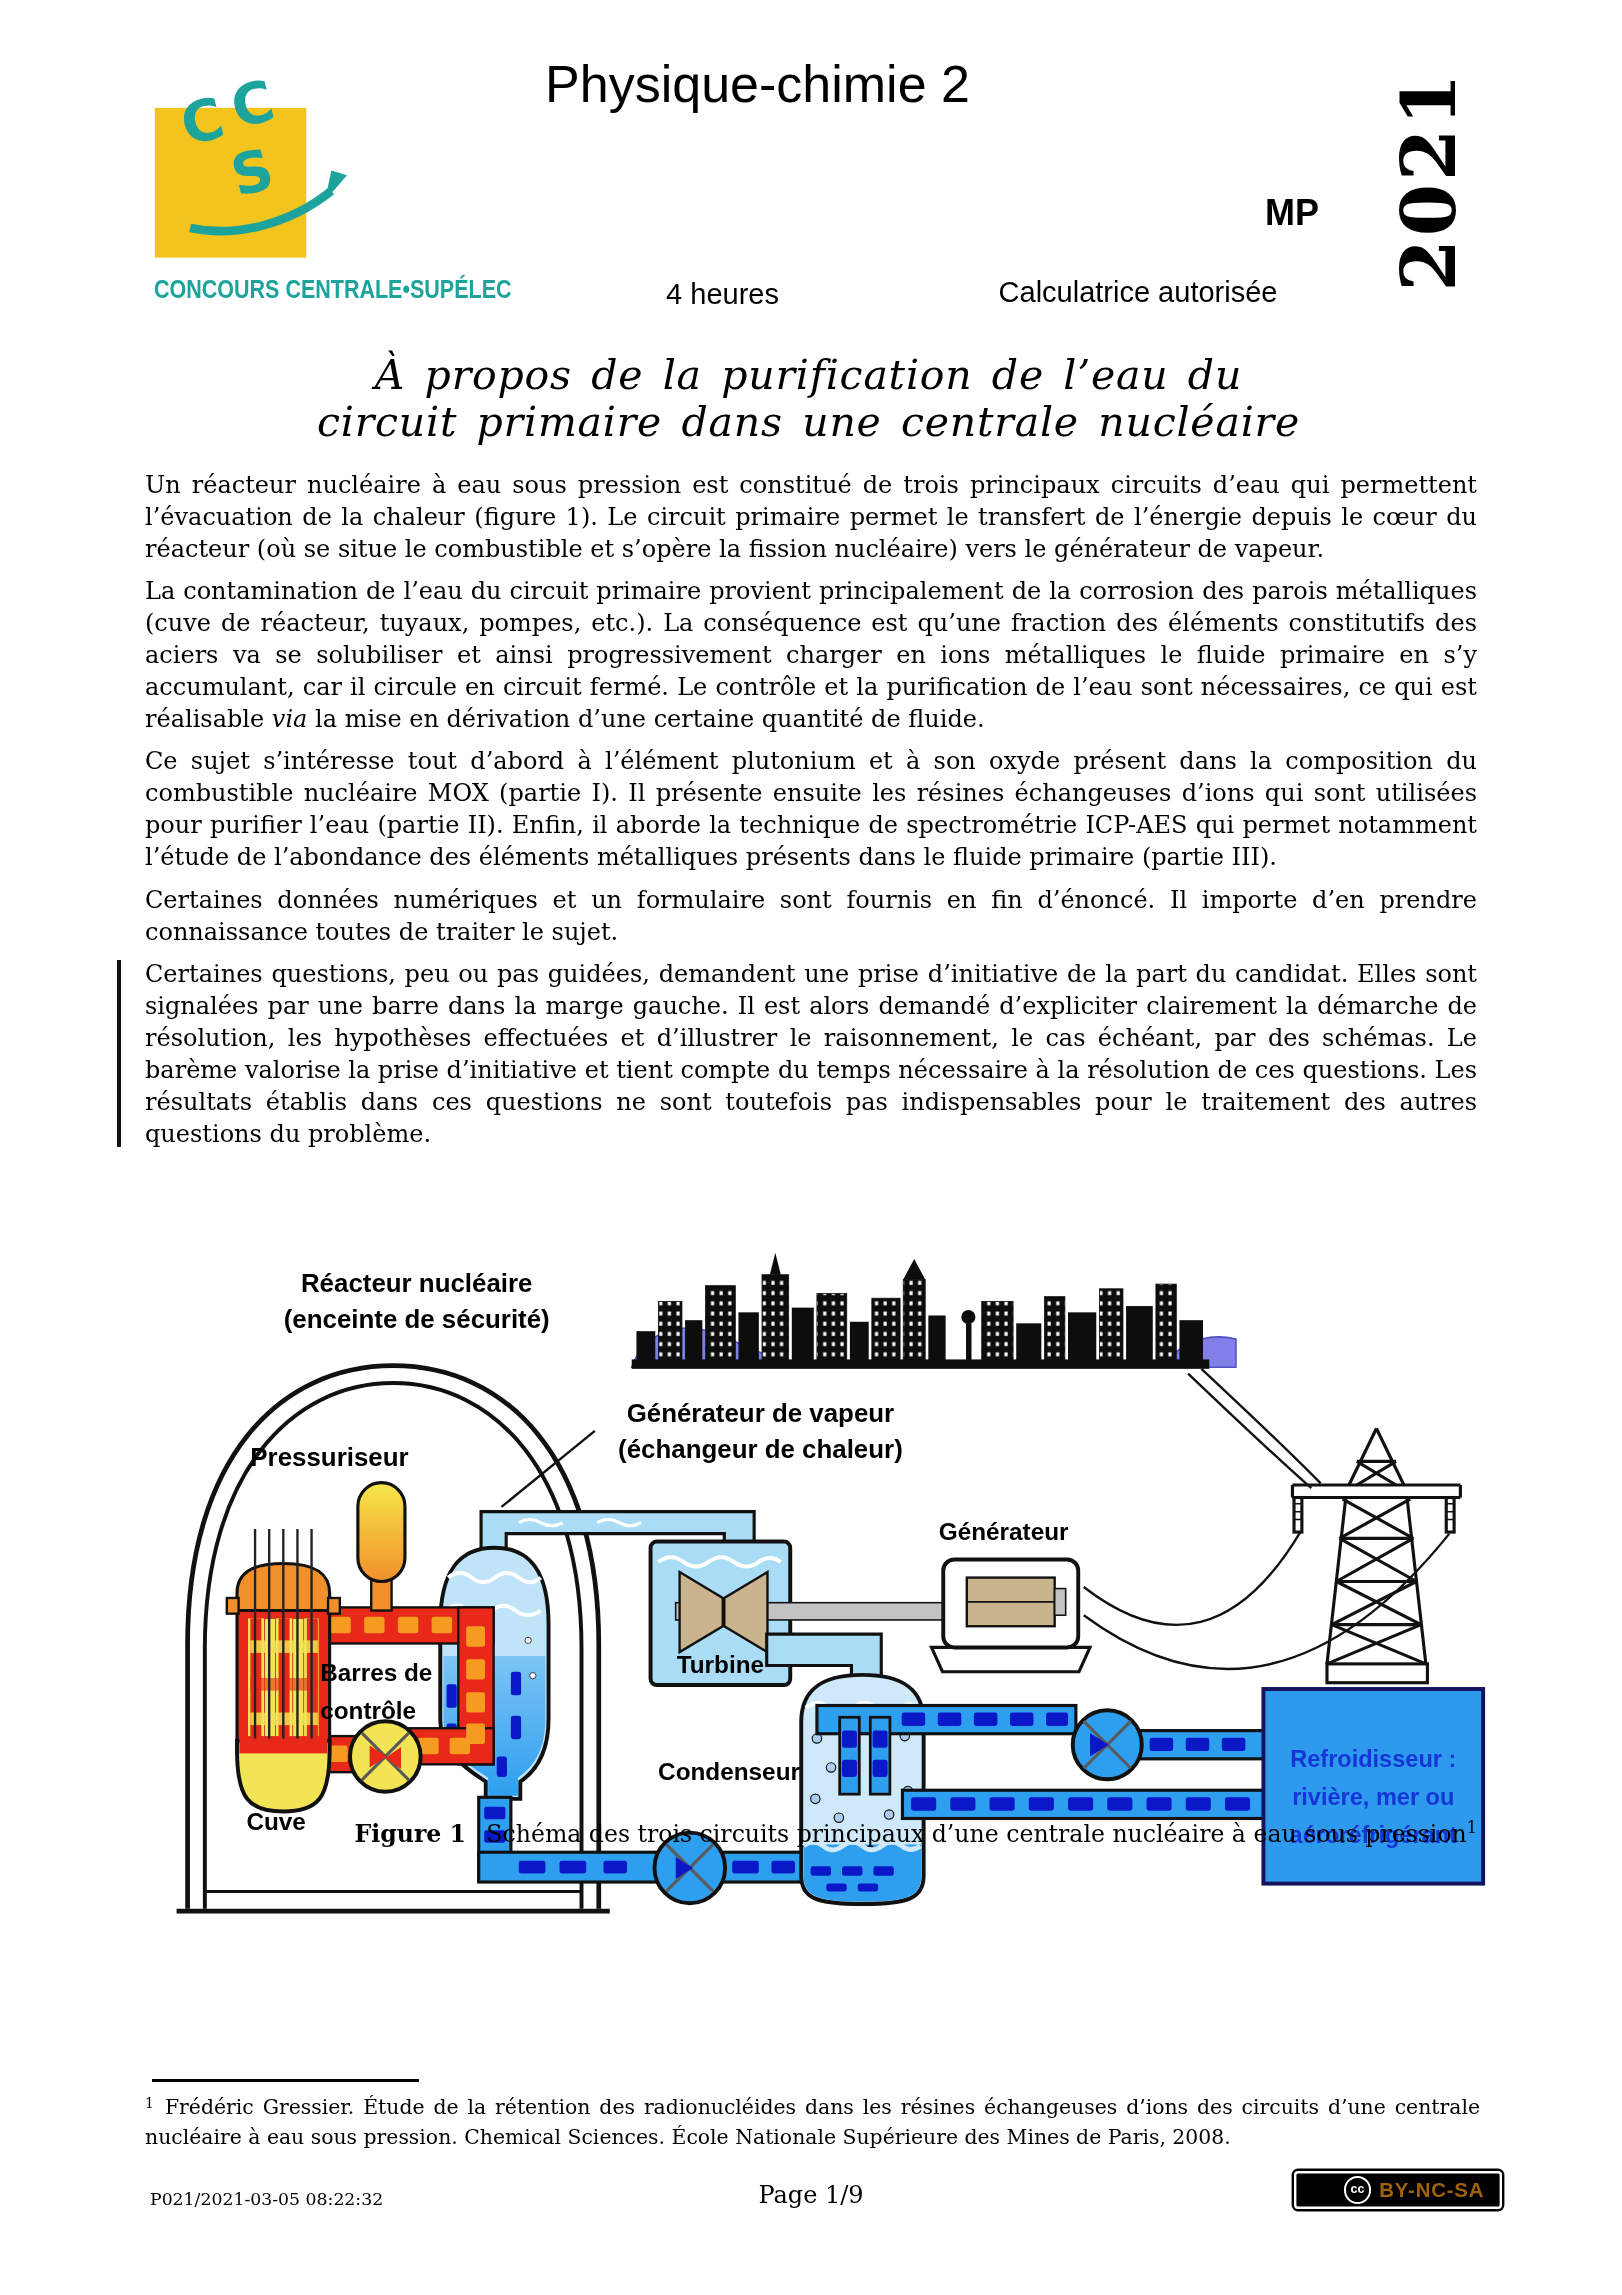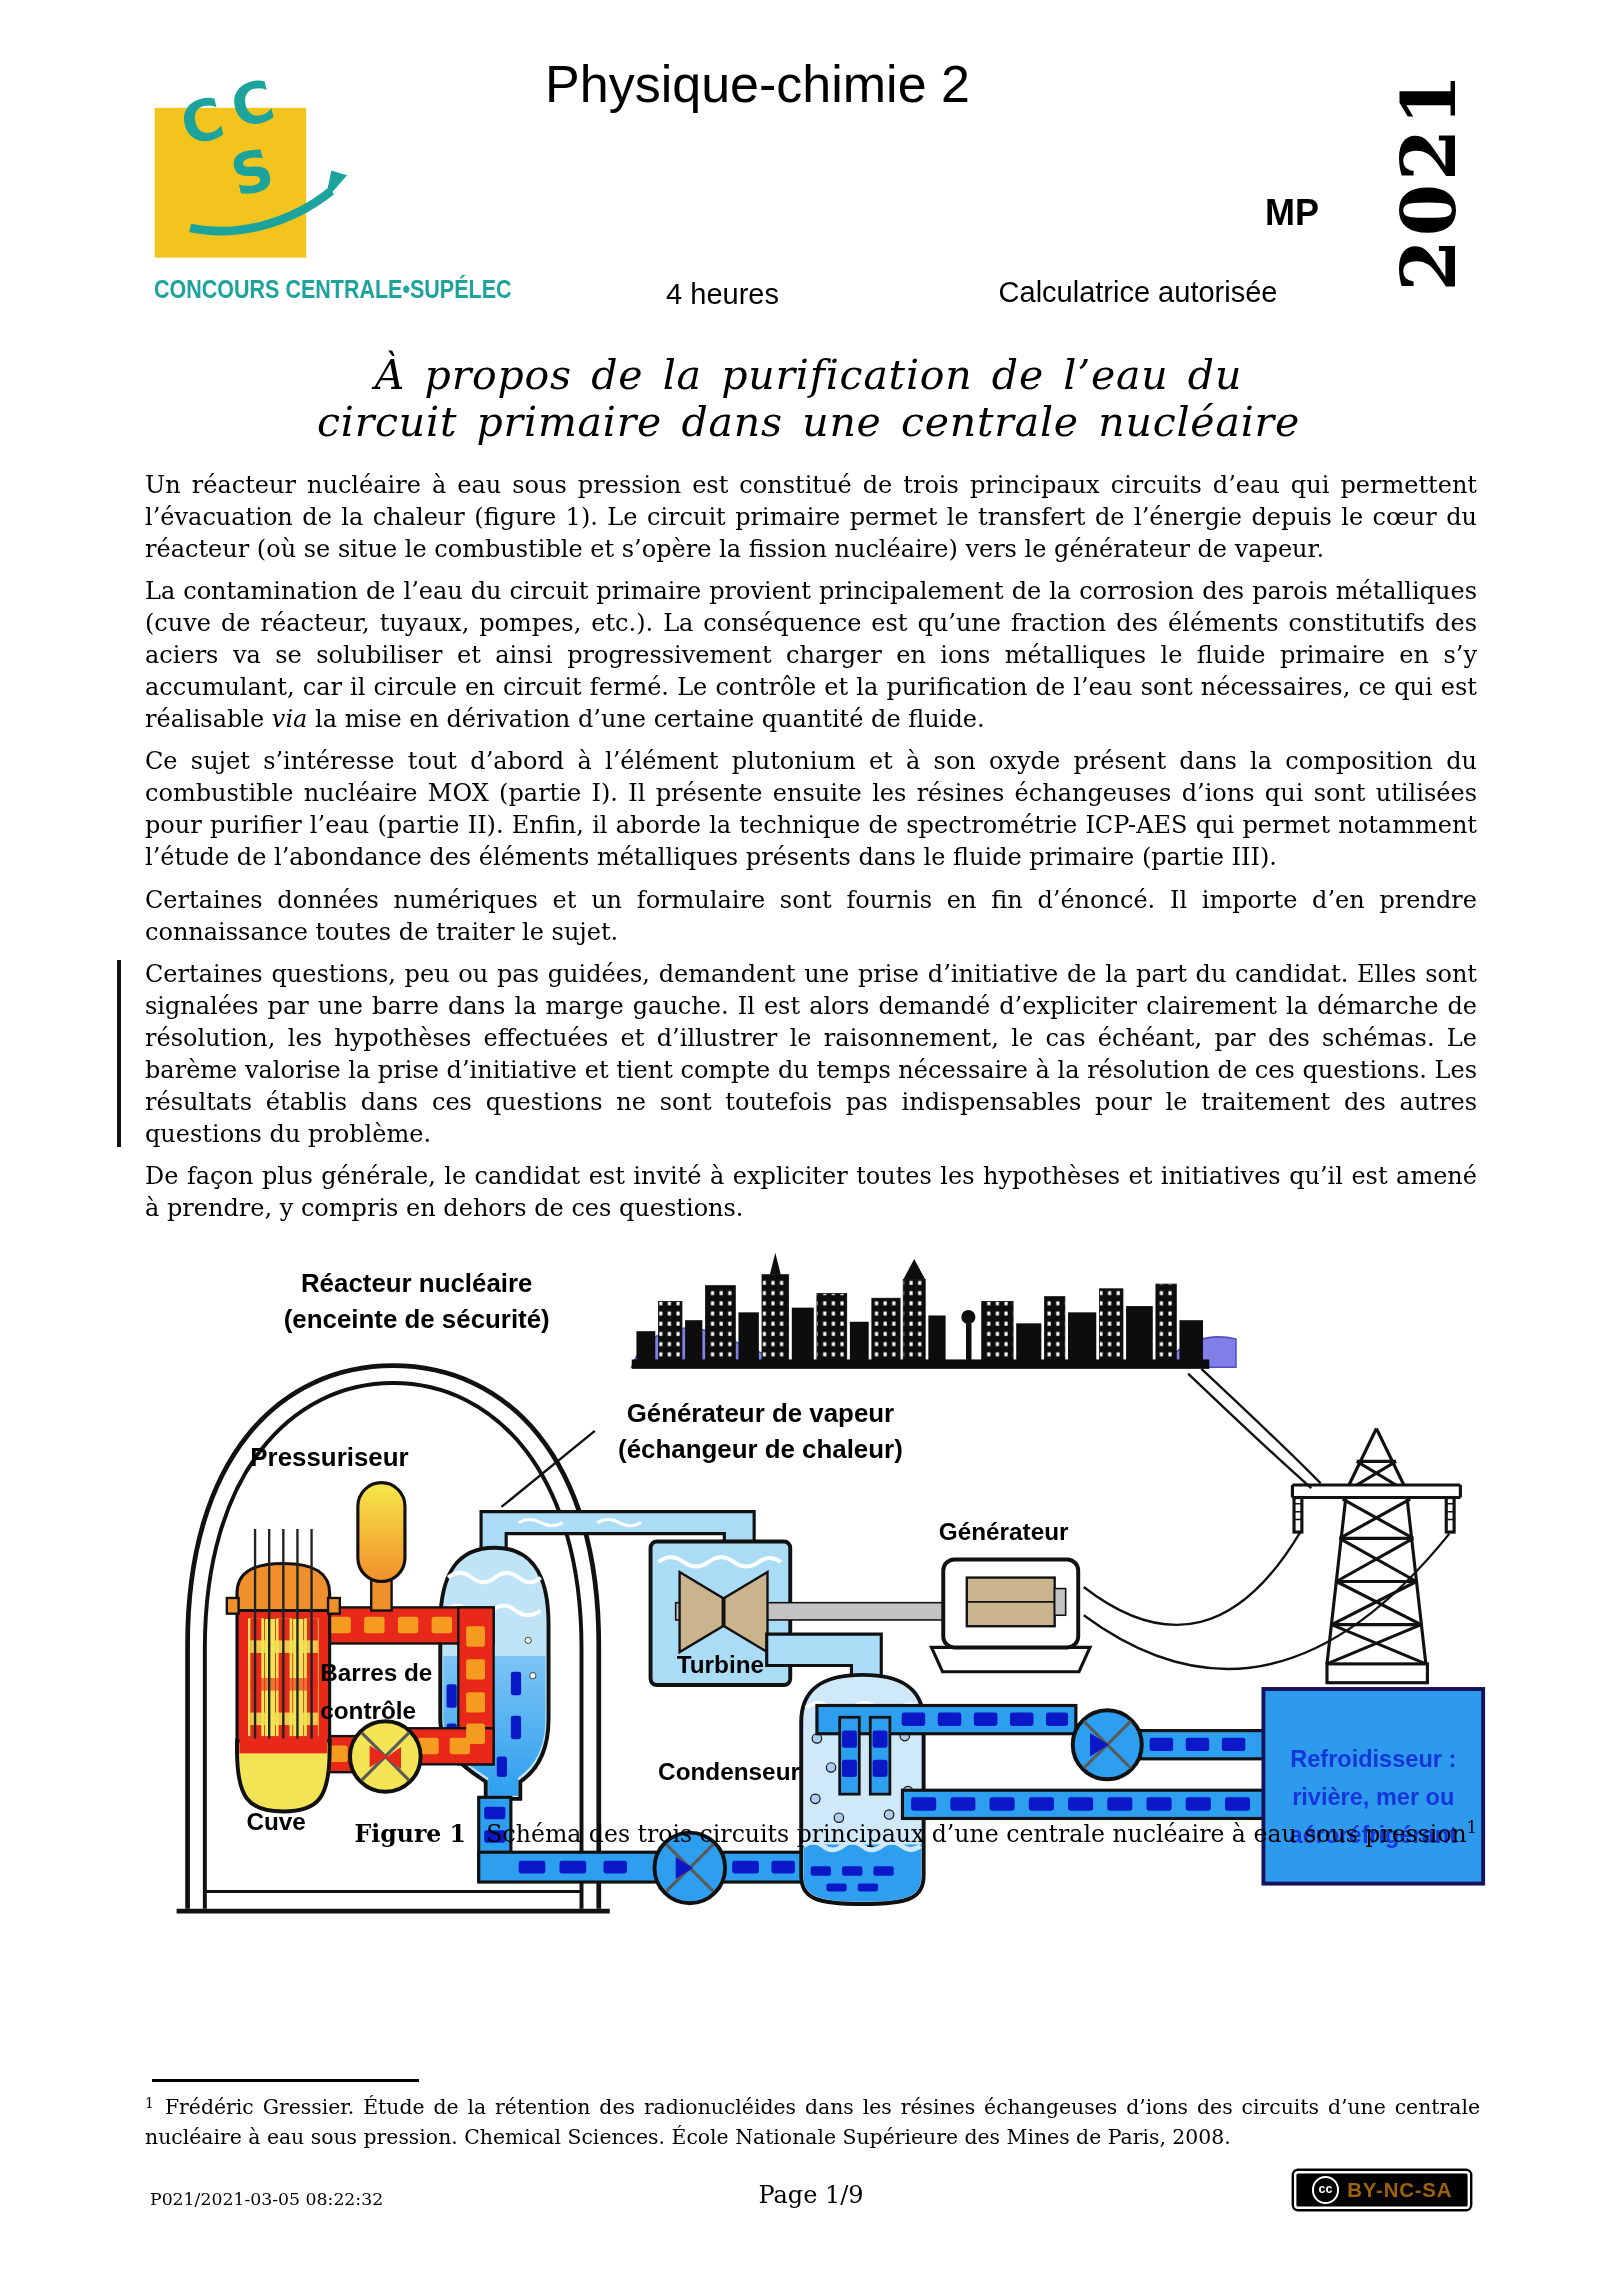--- a/index.html
+++ b/index.html
@@ -32,21 +32,21 @@
   .fig-caption{left:145px;top:1818px;width:1332px;text-align:right;font-size:23.6px;}
   .fig-caption .cap-label{font-weight:700;margin-right:20.4px;}
   sup{font-size:0.68em;}
   .fn-rule{left:152px;top:2079px;width:267px;height:3.1px;background:#000;}
   .footnote{left:145px;top:2088px;width:1335px;font-size:20.4px;line-height:30px;text-align:justify;padding-left:0;}
   .footnote .fn-marker{font-size:14px;vertical-align:6.3px;margin-right:11px;}
   
   .footer-left{left:150px;top:2189px;font-size:17.3px;}
   .footer-center{left:145px;top:2181px;width:1332px;text-align:center;font-size:24px;}
   .cc-badge{left:1294px;top:2171px;width:176px;height:38px;background:#000;border-radius:3.9px;
-    box-shadow:0 0 0 2.4px #000, inset 0 0 0 2.4px #fff;display:flex;align-items:center;justify-content:center;gap:7.9px;}
+    box-shadow:0 0 0 2.4px #000, inset 0 0 0 2.4px #fff;display:flex;align-items:center;justify-content:center;gap:7.9px;padding-left:32px;}
   .cc-circle{width:23.6px;height:23.6px;border:2.4px solid #fff;border-radius:50%;color:#fff;
     font-family:"Liberation Sans", sans-serif;font-weight:700;font-size:12.6px;line-height:23.6px;text-align:center;}
   .cc-label{color:#a16207;font-family:"Liberation Sans", sans-serif;font-weight:700;font-size:20.4px;letter-spacing:0.8px;}
   
   .figlabel{font-family:"Liberation Sans", sans-serif;font-weight:700;fill:#000;}
   .coolerlabel{font-family:"Liberation Sans", sans-serif;font-weight:700;fill:#1535d8;}
 </style>
 </head>
 <body>
 
@@ -74,21 +74,20 @@
     <div>À propos de la purification de l’eau du</div>
     <div>circuit primaire dans une centrale nucléaire</div>
   </div>
 
   <div class="abs body-text">
     <p><span>Un réacteur nucléaire à eau sous pression est constitué de trois principaux circuits d’eau qui permettent l’évacuation de la chaleur (figure 1). Le circuit primaire permet le transfert de l’énergie depuis le cœur du réacteur (où se situe le combustible et s’opère la fission nucléaire) vers le générateur de vapeur.</span></p>
     <p><span>La contamination de l’eau du circuit primaire provient principalement de la corrosion des parois métalliques (cuve de réacteur, tuyaux, pompes, etc.). La conséquence est qu’une fraction des éléments constitutifs des aciers va se solubiliser et ainsi progressivement charger en ions métalliques le fluide primaire en s’y accumulant, car il circule en circuit fermé. Le contrôle et la purification de l’eau sont nécessaires, ce qui est réalisable </span><span class="it">via</span><span> la mise en dérivation d’une certaine quantité de fluide.</span></p>
     <p><span>Ce sujet s’intéresse tout d’abord à l’élément plutonium et à son oxyde présent dans la composition du combustible nucléaire MOX (partie I). Il présente ensuite les résines échangeuses d’ions qui sont utilisées pour purifier l’eau (partie II). Enfin, il aborde la technique de spectrométrie ICP-AES qui permet notamment l’étude de l’abondance des éléments métalliques présents dans le fluide primaire (partie III).</span></p>
     <p><span>Certaines données numériques et un formulaire sont fournis en fin d’énoncé. Il importe d’en prendre connaissance toutes de traiter le sujet.</span></p>
     <p class="initiative"><span>Certaines questions, peu ou pas guidées, demandent une prise d’initiative de la part du candidat. Elles sont signalées par une barre dans la marge gauche. Il est alors demandé d’expliciter clairement la démarche de résolution, les hypothèses effectuées et d’illustrer le raisonnement, le cas échéant, par des schémas. Le barème valorise la prise d’initiative et tient compte du temps nécessaire à la résolution de ces questions. Les résultats établis dans ces questions ne sont toutefois pas indispensables pour le traitement des autres questions du problème.</span></p>
-    <p><span>De façon plus générale, le candidat est invité à expliciter toutes les hypothèses et initiatives qu’il est amené à prendre, y compris en dehors de ces questions.</span></p>
   </div>
 
   <svg class="abs" style="left:173px;top:1248px;" width="1382" height="667" viewBox="0 0 1760 850">
     <defs>
       <pattern id="bw" width="11" height="13" patternUnits="userSpaceOnUse">
         <rect width="11" height="13" fill="#0d0d0d"></rect>
         <rect x="3" y="3" width="4" height="5" fill="#ffffff"></rect>
       </pattern>
       <linearGradient id="pressu" x1="0" y1="0" x2="0" y2="1">
         <stop offset="0" stop-color="#f5e84a"></stop>

